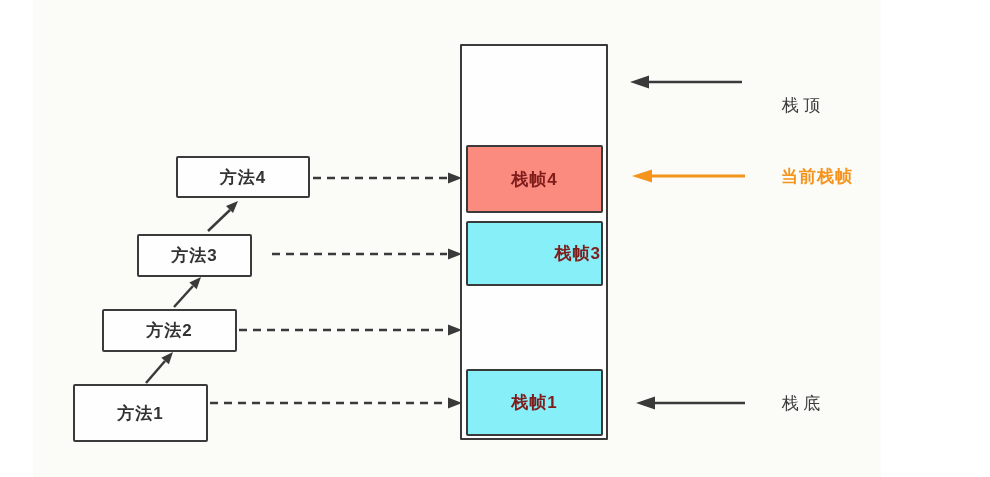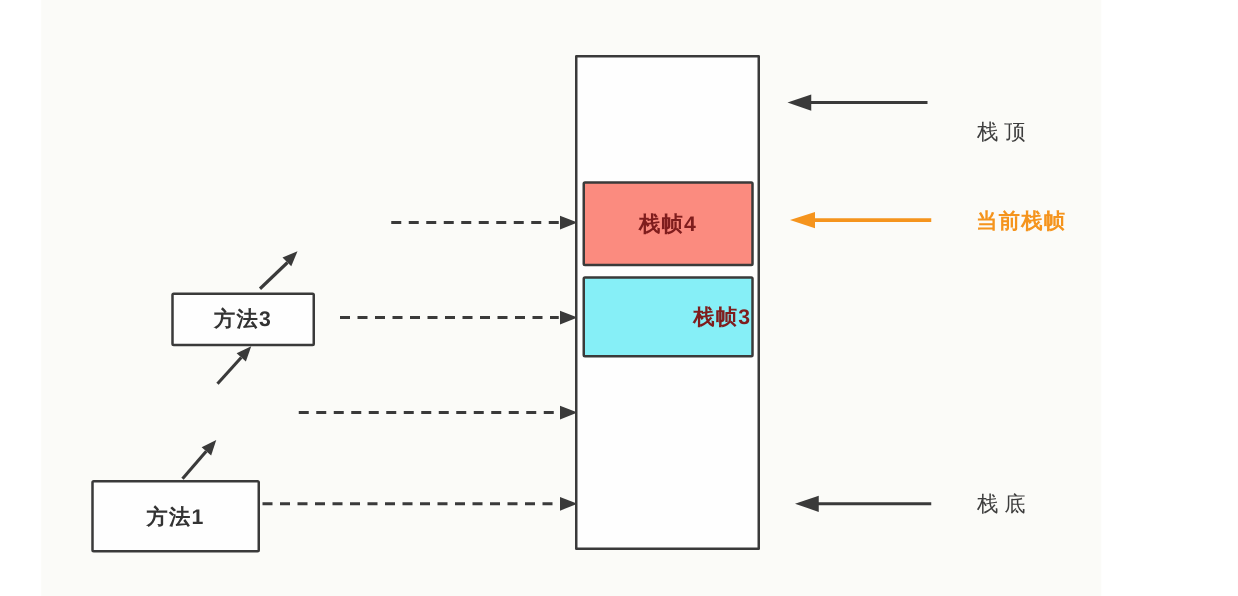--- a/index.html
+++ b/index.html
@@ -92,28 +92,37 @@
     </g>
     <g>
       <line x1="745" y1="403" x2="653" y2="403" stroke="#3a3a3a" stroke-width="2.5"></line>
       <polygon points="636,403 655,396.5 655,409.5" fill="#3a3a3a"></polygon>
     </g>
   </svg>
 
   <div class="box method-1">
     <span>方法1</span>
   </div>
+  <div class="box method-2">
+    <span>方法2</span>
+  </div>
   <div class="box method-3">
     <span>方法3</span>
+  </div>
+  <div class="box method-4">
+    <span>方法4</span>
   </div>
 
   <div class="stack"></div>
   <div class="frame frame-4">
     <span>栈帧4</span>
   </div>
   <div class="frame frame-3">
     <span>栈帧3</span>
   </div>
+  <div class="frame frame-1">
+    <span>栈帧1</span>
+  </div>
 
   <div class="side-label label-top">栈 顶</div>
   <div class="label-current">当前栈帧</div>
   <div class="side-label label-bottom">栈 底</div>
 </div>
 
 </body></html>

